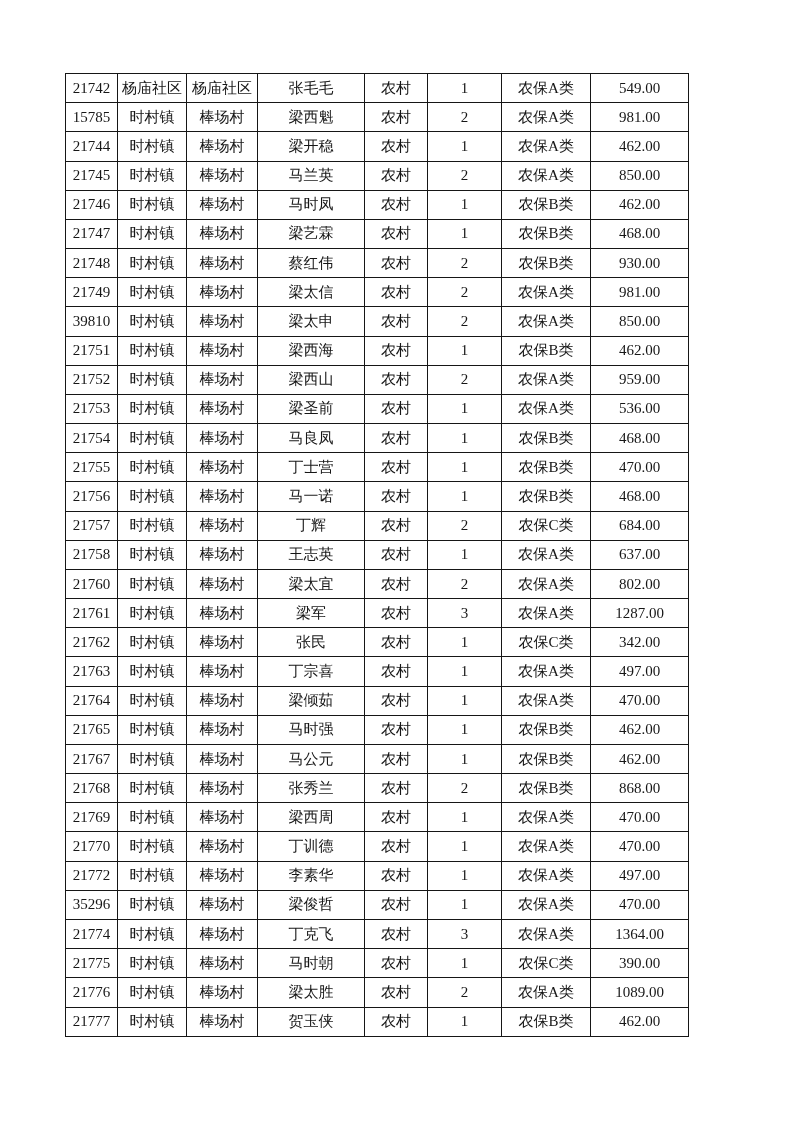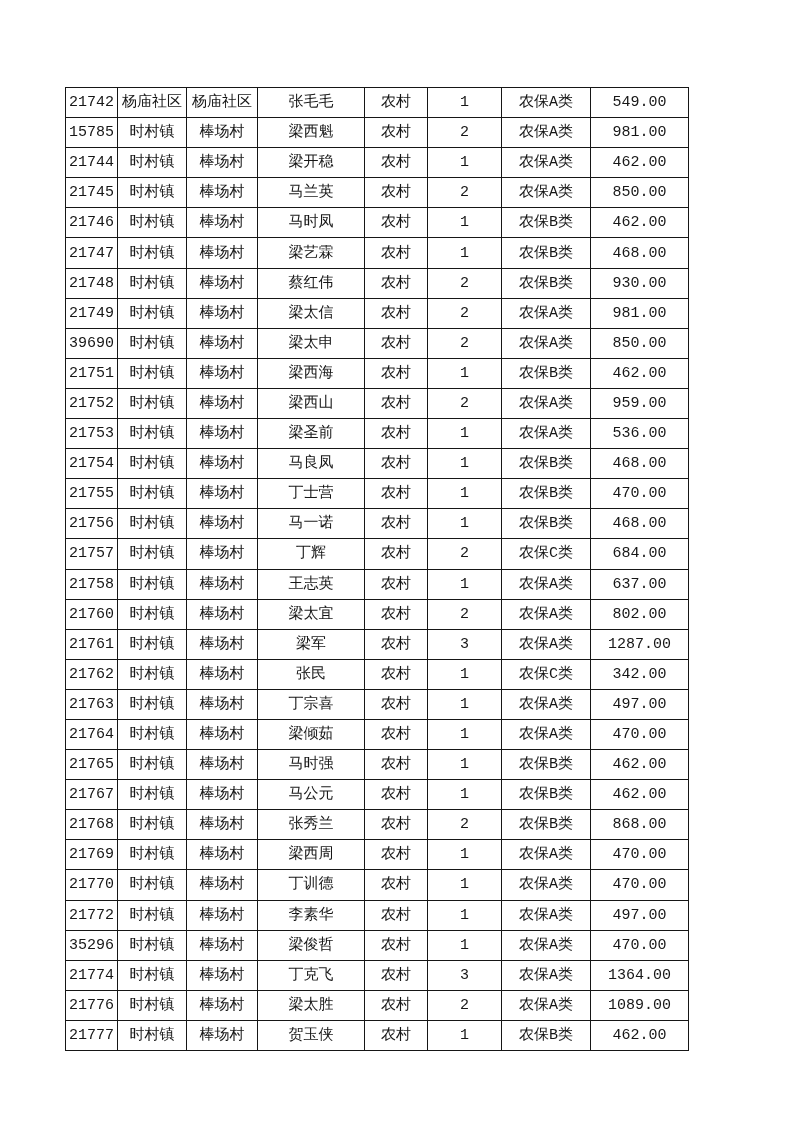--- a/index.html
+++ b/index.html
@@ -12,27 +12,26 @@
     width: 793px;
     height: 1122px;
     background: #ffffff;
     overflow: hidden;
     font-family: "Liberation Serif", "DejaVu Serif", serif;
     color: #161616;
   }
   table.grid {
     position: absolute;
     left: 65px;
-    top: 87px;
+    top: 73px;
     width: 623px;
     height: 964px;
     border-collapse: collapse;
     table-layout: fixed;
     border: 1px solid #161616;
-    font-family: Liberation Mono, monospace;
   }
   table.grid td {
     border: 1.5px solid #161616;
     padding: 0;
     text-align: center;
     vertical-align: middle;
     font-size: 15px;
     line-height: 1;
     white-space: nowrap;
     overflow: hidden;
@@ -129,21 +128,21 @@
           <td>21749</td>
           <td>时村镇</td>
           <td>棒场村</td>
           <td>梁太信</td>
           <td>农村</td>
           <td>2</td>
           <td>农保A类</td>
           <td>981.00</td>
         </tr>
         <tr>
-          <td>39690</td>
+          <td>39810</td>
           <td>时村镇</td>
           <td>棒场村</td>
           <td>梁太申</td>
           <td>农村</td>
           <td>2</td>
           <td>农保A类</td>
           <td>850.00</td>
         </tr>
         <tr>
           <td>21751</td>
@@ -347,20 +346,30 @@
         </tr>
         <tr>
           <td>21774</td>
           <td>时村镇</td>
           <td>棒场村</td>
           <td>丁克飞</td>
           <td>农村</td>
           <td>3</td>
           <td>农保A类</td>
           <td>1364.00</td>
+        </tr>
+        <tr>
+          <td>21775</td>
+          <td>时村镇</td>
+          <td>棒场村</td>
+          <td>马时朝</td>
+          <td>农村</td>
+          <td>1</td>
+          <td>农保C类</td>
+          <td>390.00</td>
         </tr>
         <tr>
           <td>21776</td>
           <td>时村镇</td>
           <td>棒场村</td>
           <td>梁太胜</td>
           <td>农村</td>
           <td>2</td>
           <td>农保A类</td>
           <td>1089.00</td>

